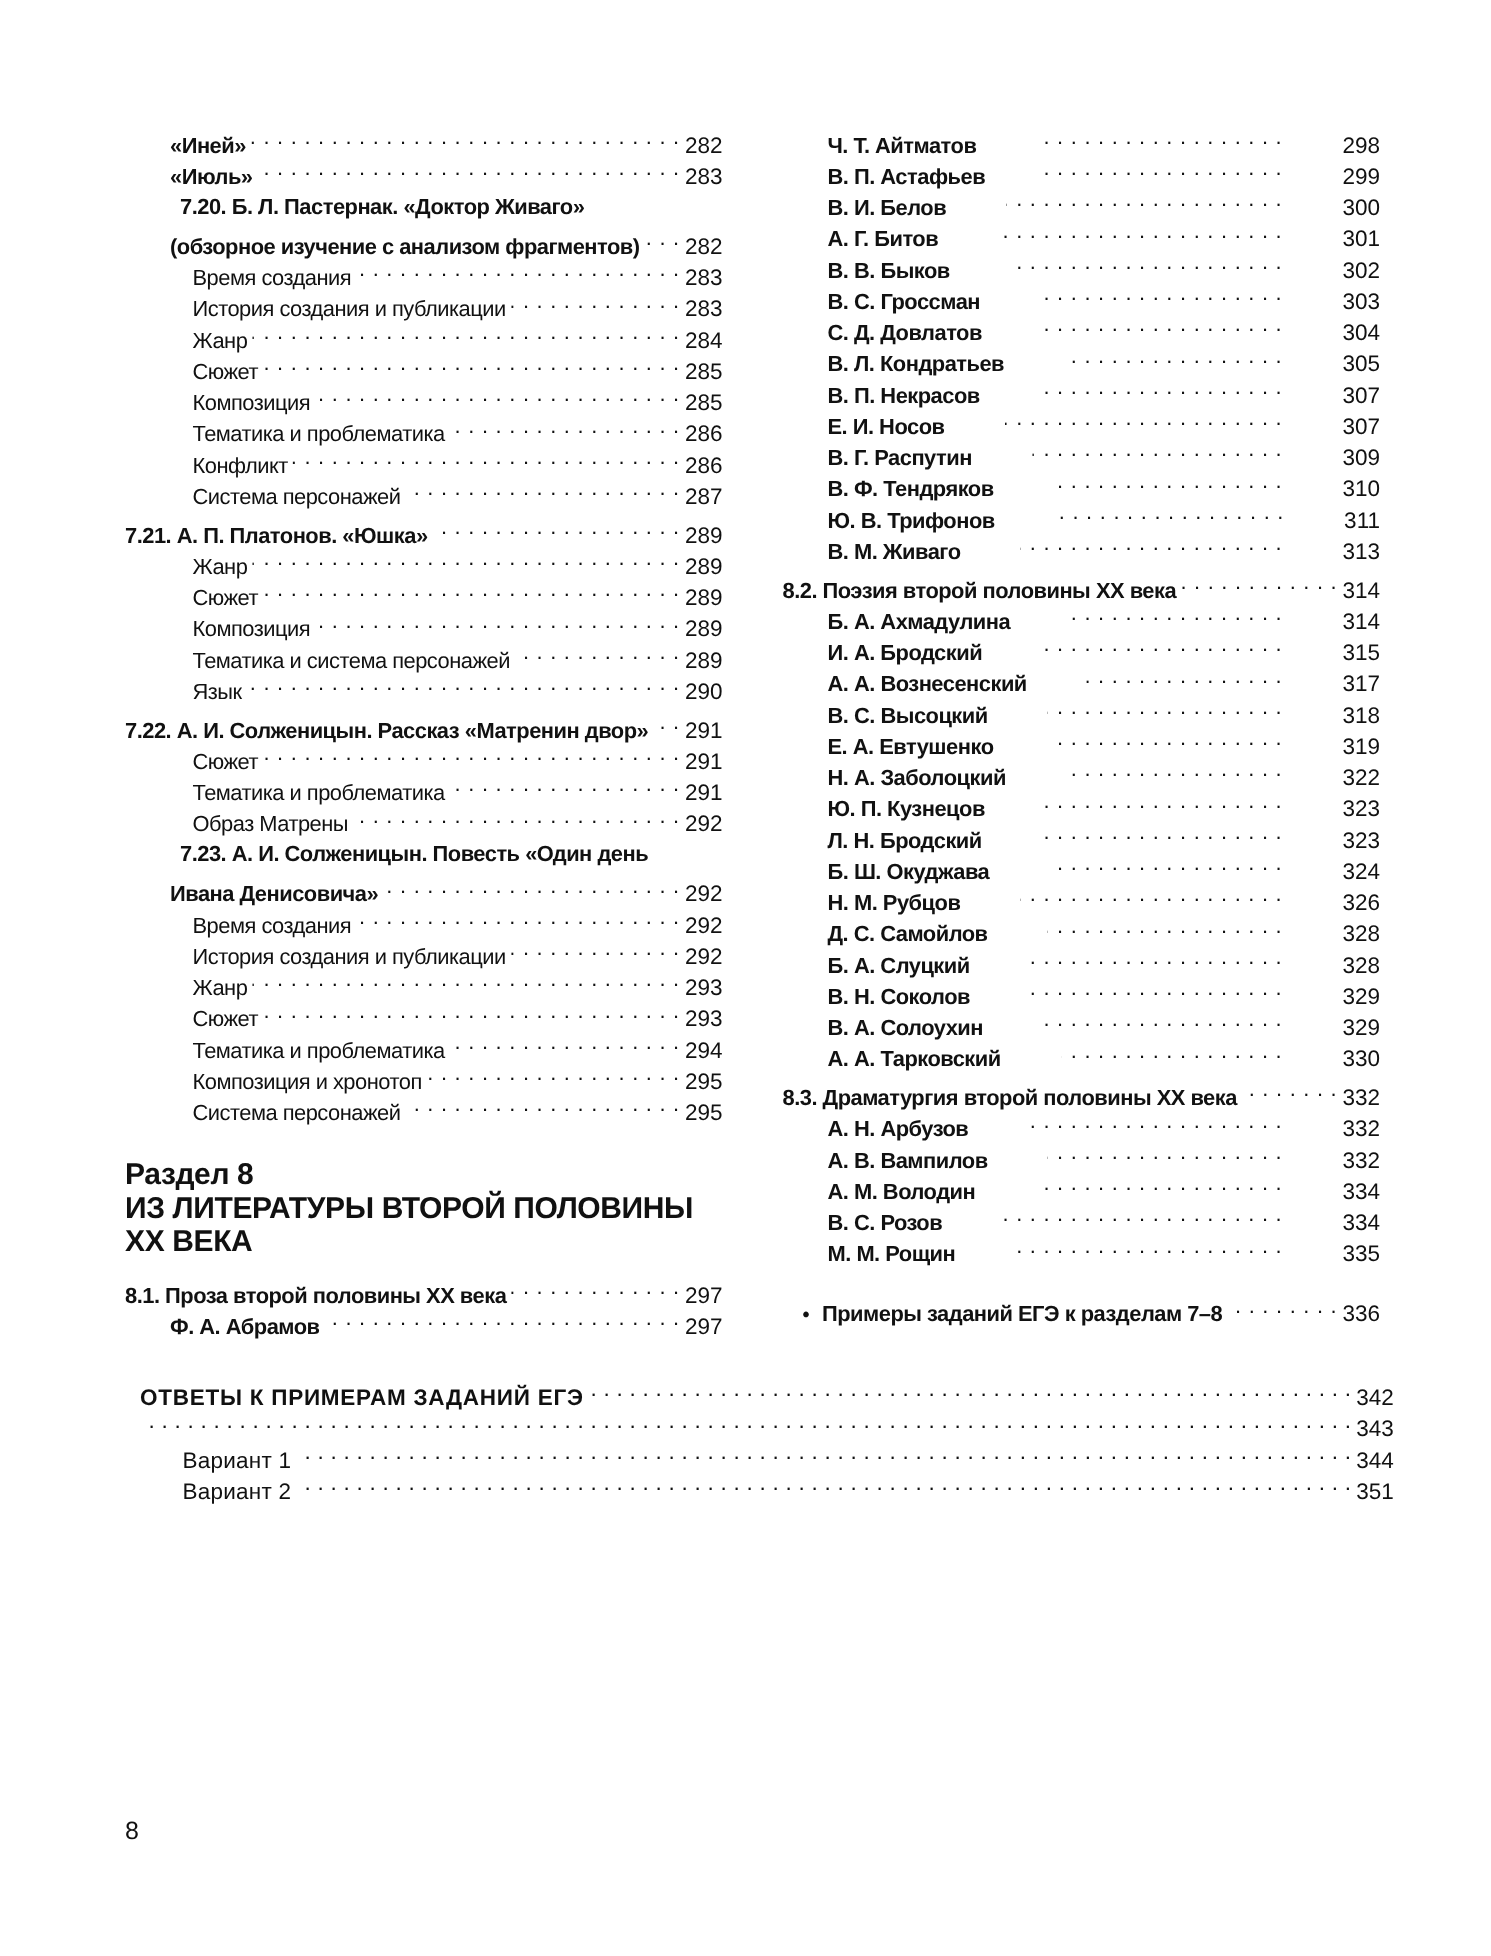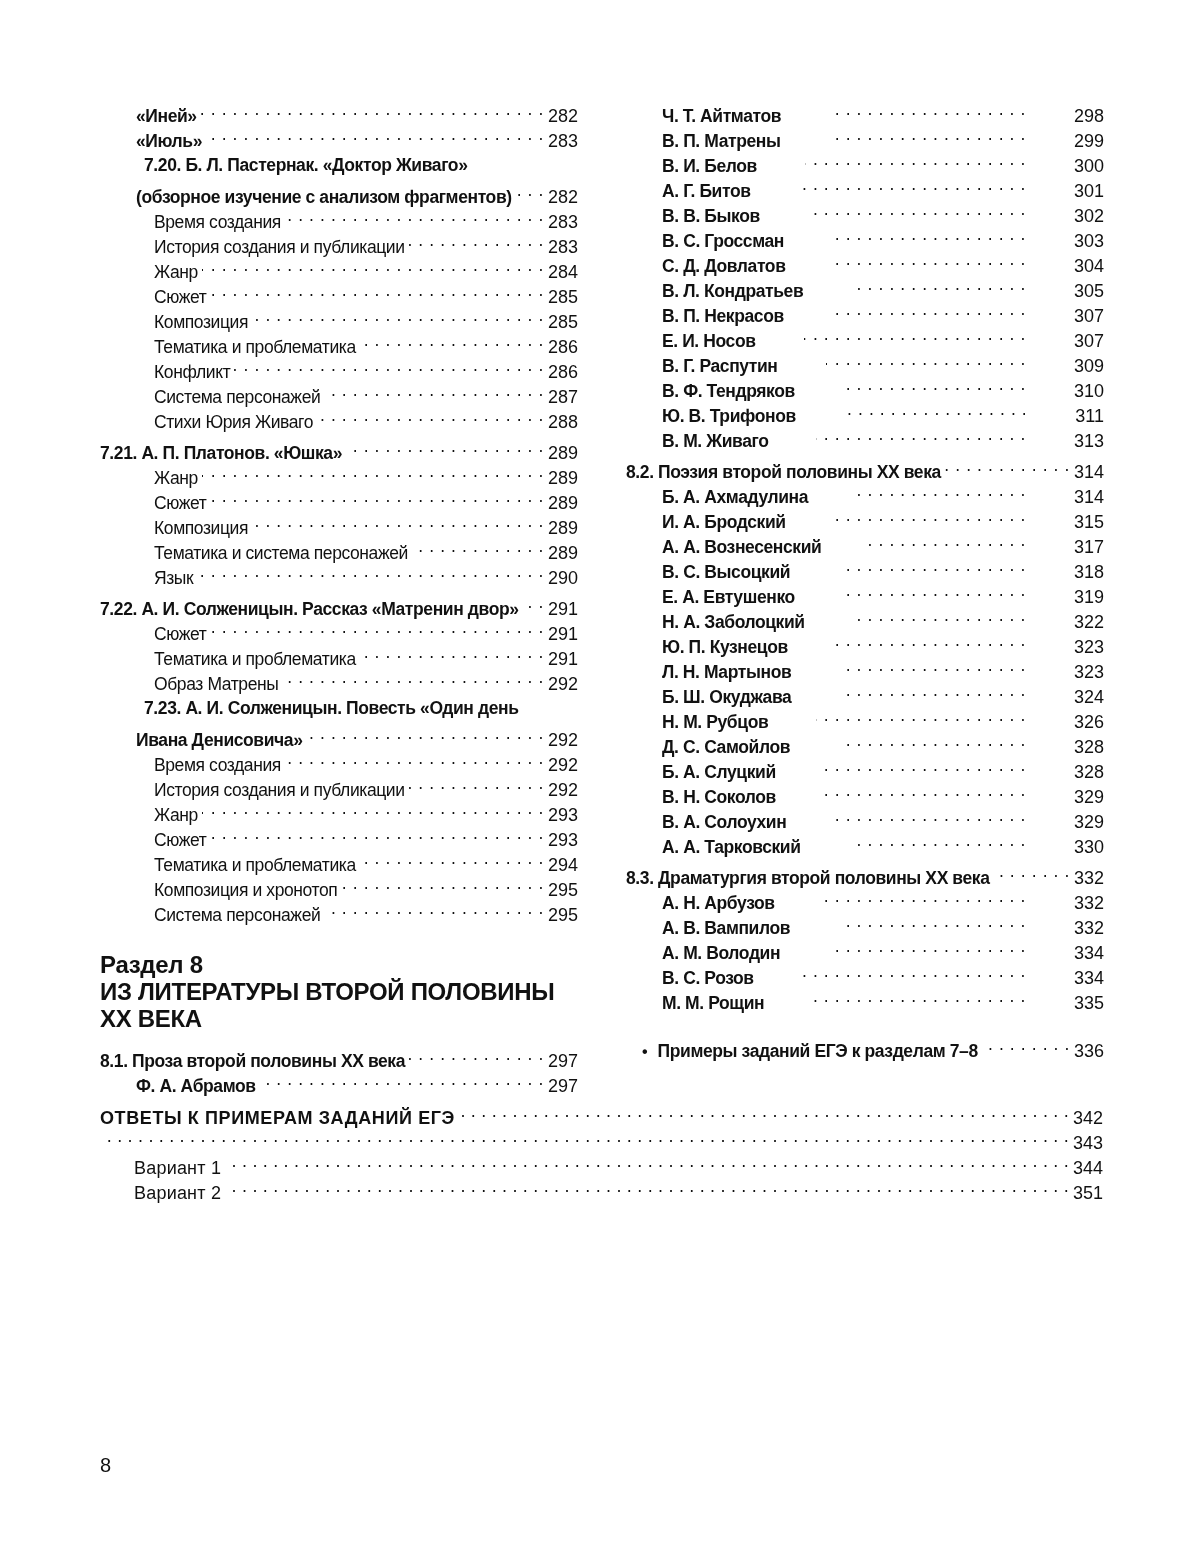--- a/index.html
+++ b/index.html
@@ -19,21 +19,21 @@
   .b .t { font-weight: bold; }
   .ind1 { padding-left: 36px; }
   .ind2 { padding-left: 54px; }
   .ind-r { padding-left: 36px; gap: 44px; }
   .sec-gap { margin-top: 6px; }
   .nolead { height: 25px; line-height: 25px; font-size: 17.5px; font-weight: bold; letter-spacing: -0.4px; white-space: nowrap; margin-left: 44px; }
   .razdel { margin-top: 30px; font-weight: bold; font-size: 24px; line-height: 27px; letter-spacing: -0.3px; }
   .razdel-gap { height: 10px; }
   .bullet-row { margin-top: 23px; padding-left: 16px; }
   .bullet-row .dot { font-weight: bold; margin-right: 10px; font-size: 16px; }
-  .bottom { position: absolute; left: 100px; top: 1099px; width: 1003px; }
+  .bottom { position: absolute; left: 112px; top: 1099px; width: 1003px; }
   .bottom .row { font-size: 18px; }
   .bottom .row .t { letter-spacing: 0.2px; }
   .bottom .row.caps .t { font-weight: bold; letter-spacing: 0.6px; }
   .bottom .row .lead::before { letter-spacing: 0.2px; }
   .bottom .ind1 { padding-left: 34px; text-align: center; }
   .pagenum { position: absolute; left: 100px; top: 1454px; font-size: 20px; font-family: "Liberation Sans", sans-serif; }
 </style>
 </head>
 <body>
 
@@ -92,25 +92,20 @@
       <div class="row ind2">
           <span class="t">Конфликт</span>
           <span class="lead"></span>
           <span class="p">286</span>
         </div>
       <div class="row ind2">
           <span class="t">Система персонажей</span>
           <span class="lead"></span>
           <span class="p">287</span>
         </div>
-      <div class="row ind2">
-          <span class="t">Стихи Юрия Живаго</span>
-          <span class="lead"></span>
-          <span class="p">288</span>
-        </div>
     </div>
 
     <div class="sec-gap">
       <div class="row b">
         <span class="t">7.21. А. П. Платонов. «Юшка»</span>
         <span class="lead"></span>
         <span class="p">289</span>
       </div>
       <div class="row ind2">
           <span class="t">Жанр</span>
@@ -227,21 +222,21 @@
   </div>
 
   <div class="col col-right">
     <div>
       <div class="row b ind-r">
           <span class="t">Ч. Т. Айтматов</span>
           <span class="lead"></span>
           <span class="p">298</span>
         </div>
       <div class="row b ind-r">
-          <span class="t">В. П. Матрены</span>
+          <span class="t">В. П. Астафьев</span>
           <span class="lead"></span>
           <span class="p">299</span>
         </div>
       <div class="row b ind-r">
           <span class="t">В. И. Белов</span>
           <span class="lead"></span>
           <span class="p">300</span>
         </div>
       <div class="row b ind-r">
           <span class="t">А. Г. Битов</span>
@@ -335,21 +330,21 @@
           <span class="t">Н. А. Заболоцкий</span>
           <span class="lead"></span>
           <span class="p">322</span>
         </div>
       <div class="row b ind-r">
           <span class="t">Ю. П. Кузнецов</span>
           <span class="lead"></span>
           <span class="p">323</span>
         </div>
       <div class="row b ind-r">
-          <span class="t">Л. Н. Мартынов</span>
+          <span class="t">Л. Н. Бродский</span>
           <span class="lead"></span>
           <span class="p">323</span>
         </div>
       <div class="row b ind-r">
           <span class="t">Б. Ш. Окуджава</span>
           <span class="lead"></span>
           <span class="p">324</span>
         </div>
       <div class="row b ind-r">
           <span class="t">Н. М. Рубцов</span>

